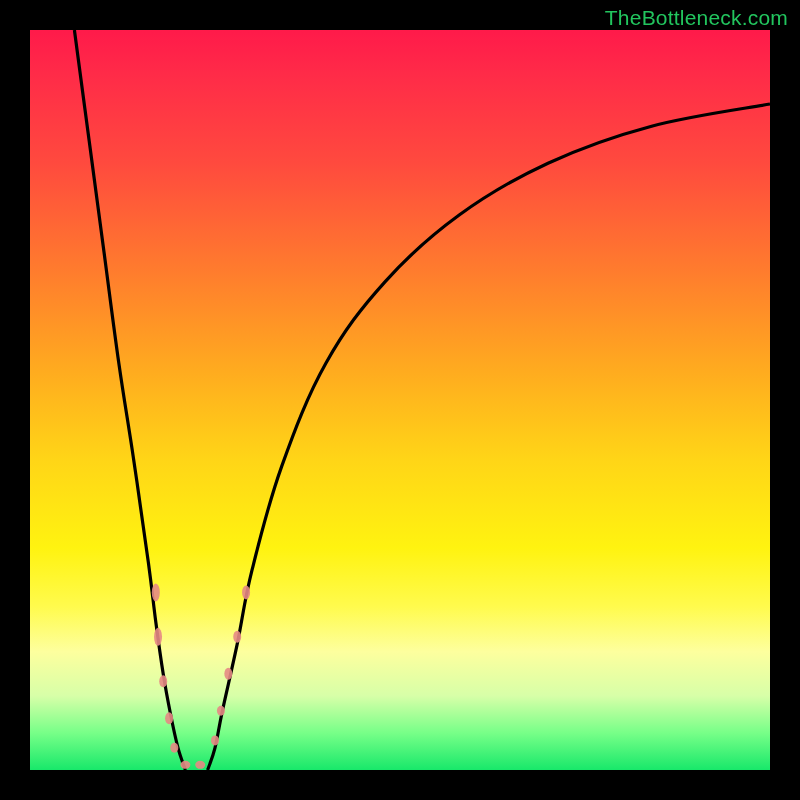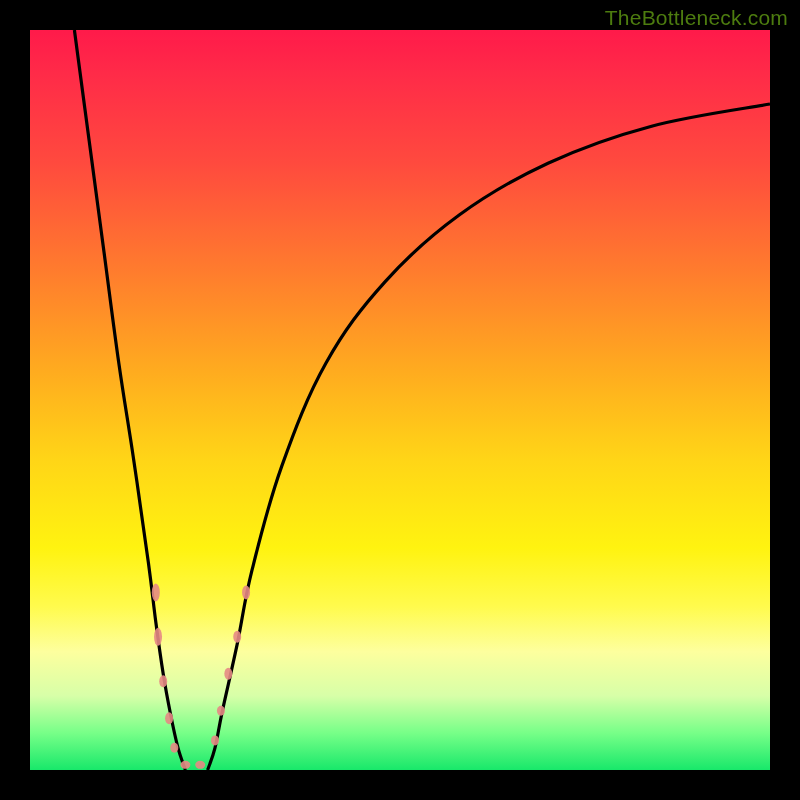--- a/index.html
+++ b/index.html
@@ -38,21 +38,21 @@
       #fdff9e 84%,
       #d7ffa8 90%,
       #77ff88 95%,
       #18e86a 100%
     );
   }
   .attribution {
     position: absolute;
     top: 6px;
     right: 12px;
-    color: #4d7c0f;
+    color: #22c55e;
     font-size: 21px;
     letter-spacing: 0.2px;
     user-select: none;
   }
   svg.curve {
     position: absolute;
     left: 0;
     top: 0;
     width: 740px;
     height: 740px;

